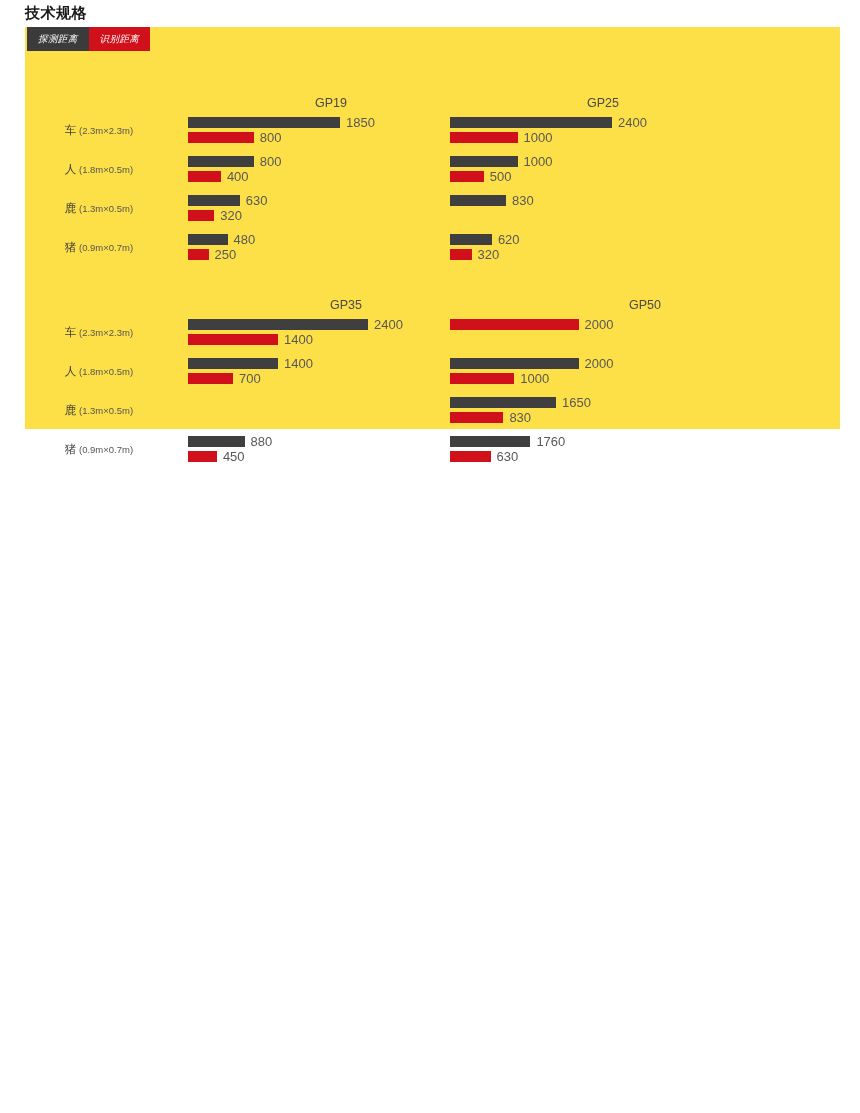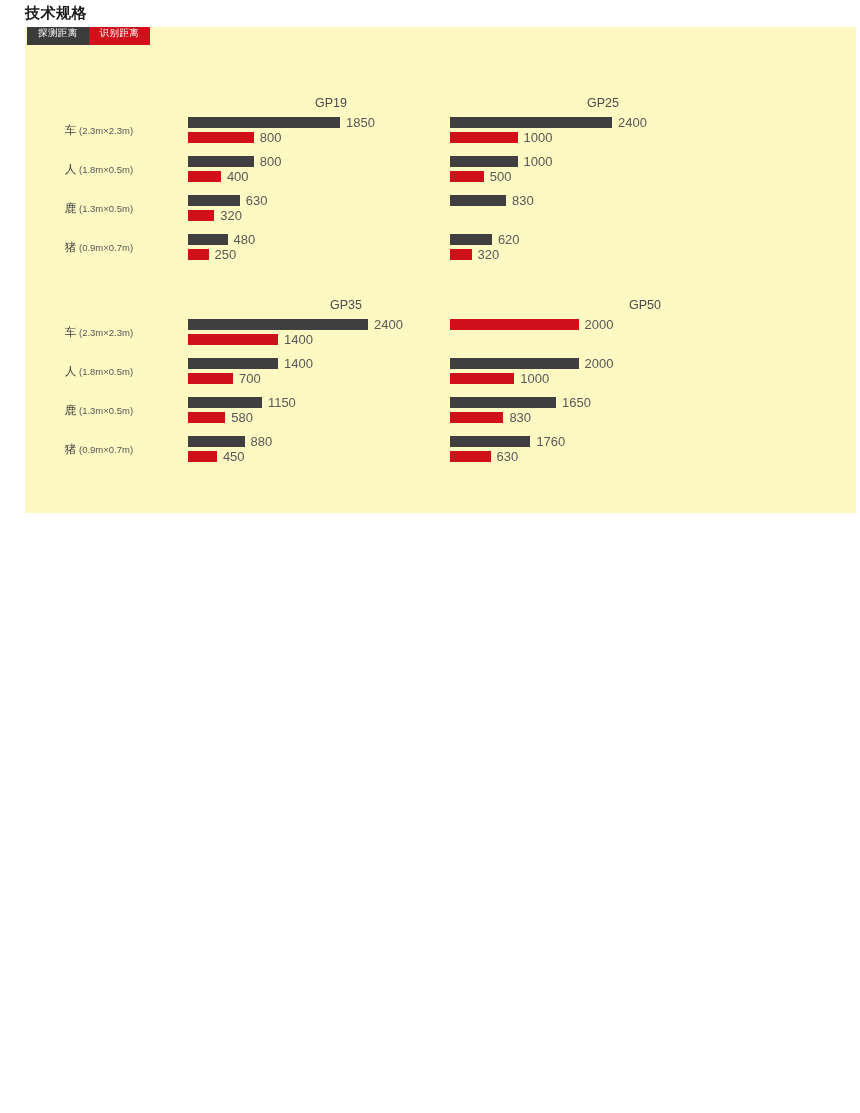--- a/index.html
+++ b/index.html
@@ -31,37 +31,37 @@
   .tabs {
     position: absolute;
     left: 27px;
     top: 27px;
     display: flex;
     z-index: 5;
   }
   .tab {
     font-size: 9.5px;
     color: #ffffff;
-    padding: 0 11px 7px 11px;
+    padding: 6px 11px 7px 11px;
     line-height: 11px;
     letter-spacing: 0.4px;
     white-space: nowrap;
     user-select: none;
+    font-style: italic;
   }
   .tab.dark { background: #3b3b3b; }
   .tab.red  { background: #d0111b; }
 
   .panel {
     position: absolute;
     left: 25px;
     top: 27px;
     width: 815px;
-    height: 486px;
-    background: #fef9c3;
-    padding-left: 16px;
+    height: 402px;
+    background: #fde047;
   }
 
   .charts-grid {
     position: absolute;
     left: 0;
     top: 0;
     width: 815px;
   }
 
   .chart {
@@ -292,30 +292,20 @@
                 <span class="bar-value">1400</span>
               </div>
               <div class="bar-line">
                 <div class="bar recog" style="width: 45px; background: rgb(208, 17, 27);"></div>
                 <span class="bar-value">700</span>
               </div>
             </div>
           </div>
           <div class="row">
             <div class="row-label"><span class="animal">鹿</span><span class="dims"> (1.3m×0.5m)</span></div>
-            <div class="bars">
-              <div class="bar-line">
-                <div class="bar detect" style="width: 73.9px; background: rgb(63, 63, 63);"></div>
-                <span class="bar-value">1150</span>
-              </div>
-              <div class="bar-line">
-                <div class="bar recog" style="width: 37.3px; background: rgb(208, 17, 27);"></div>
-                <span class="bar-value">580</span>
-              </div>
-            </div>
           </div>
           <div class="row">
             <div class="row-label"><span class="animal">猪</span><span class="dims"> (0.9m×0.7m)</span></div>
             <div class="bars">
               <div class="bar-line">
                 <div class="bar detect" style="width: 56.6px; background: rgb(63, 63, 63);"></div>
                 <span class="bar-value">880</span>
               </div>
               <div class="bar-line">
                 <div class="bar recog" style="width: 28.9px; background: rgb(208, 17, 27);"></div>

